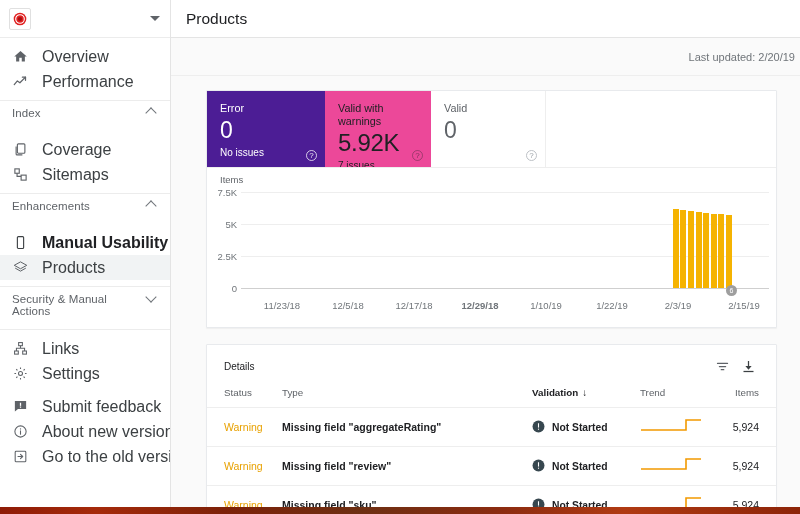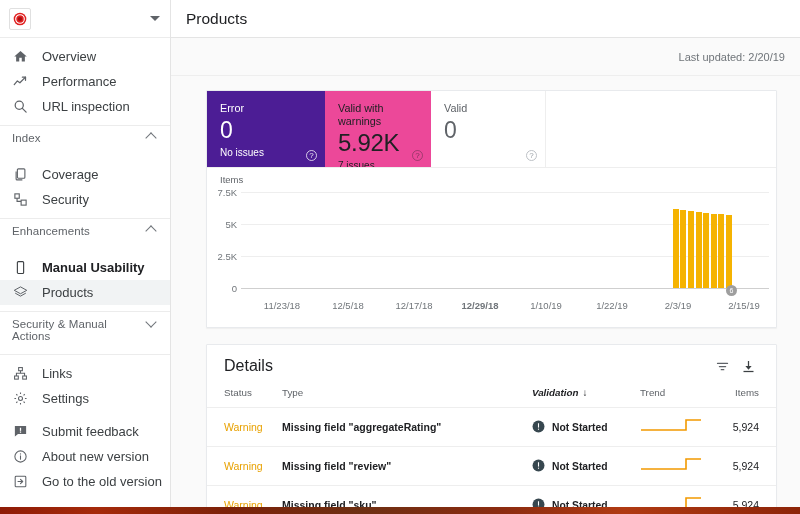--- a/index.html
+++ b/index.html
@@ -53,21 +53,21 @@
 
   .nav-item {
     display: flex; align-items: center; height: 25px;
     padding-left: 12px; cursor: pointer; position: relative;
   }
   .nav-item .ni-icon {
     width: 17px; height: 17px; flex: 0 0 auto; display: flex;
     align-items: center; justify-content: center; margin-right: 13px;
   }
   .nav-item .ni-label {
-    font-size: 13px; color: #3c4043; white-space: nowrap;
+    font-size: 16px; color: #3c4043; white-space: nowrap;
   }
   .nav-item.active { background: #f1f3f4; }
   .nav-item.active .ni-label { color: #3c4043; }
   .nav-item.bold .ni-label { font-weight: bold; color: #202124; }
 
   .nav-gap { height: 8px; }
 
   .sidebar-footer {
     position: absolute; left: 0; bottom: 0; width: 170px;
     border-top: 1px solid #ececec; height: 26px;
@@ -80,21 +80,21 @@
   #topbar {
     position: absolute; left: 171px; top: 0; width: 629px; height: 38px;
     background: #ffffff; border-bottom: 1px solid #e4e4e4;
     display: flex; align-items: center; padding-left: 15px;
   }
   #page-title { font-size: 15.5px; color: #202124; font-weight: normal; }
 
   #subbar {
     position: absolute; left: 171px; top: 39px; width: 629px; height: 36px;
     background: #fafafa; display: flex; align-items: center;
-    justify-content: flex-end; padding-right: 15px;
+    justify-content: flex-end; padding-right: 5px;
   }
   #last-updated { font-size: 11px; color: #70757a; }
 
   
   #content {
     position: absolute; left: 171px; top: 75px; width: 629px; height: 439px;
     background: #fafafa; border-top: 1px solid #eeeeee; overflow: hidden;
   }
 
   .card {
@@ -151,29 +151,29 @@
     text-align: center; cursor: pointer;
   }
 
   
   #details-card {
     position: absolute; left: 35px; top: 268px; width: 571px; height: 185px;
   }
   #details-head {
     height: 42px; display: flex; align-items: center; padding: 0 15px 0 17px;
   }
-  #details-title { font-size: 16px; color: #202124; flex: 1 1 auto; }
+  #details-title { font-size: 10px; color: #202124; flex: 1 1 auto; }
   .head-icon { width: 26px; height: 26px; display: flex; align-items: center; justify-content: center; cursor: pointer; }
 
   table { width: 100%; border-collapse: collapse; table-layout: fixed; }
   thead th {
     font-size: 9.8px; color: #5f6368; font-weight: normal; text-align: left;
     padding: 0 0 9px 0; vertical-align: bottom;
   }
-  thead th.sorted { color: #202124; font-weight: bold; font-style: italic; }
+  thead th.sorted { color: #202124; font-weight: bold; }
   thead th.right { text-align: right; }
   tbody td {
     font-size: 10.5px; color: #202124; padding: 10px 0; vertical-align: middle;
     border-top: 1px solid #eeeeee;
   }
   tbody td.right { text-align: right; }
   .c-status { padding-left: 17px; width: 75px; }
   .c-type   { width: 250px; }
   .c-valid  { width: 108px; }
   .c-trend  { width: 90px; }
@@ -219,29 +219,20 @@
       </div>
       <div class="nav-item">
         <span class="ni-icon">
           <svg width="15" height="15" viewBox="0 0 24 24" fill="none" stroke="#5f6368" stroke-width="2" stroke-linecap="round" stroke-linejoin="round">
               <polyline points="2,17 7,11 11,14 20,5"></polyline>
               <polyline points="15,5 20,5 20,10"></polyline>
             </svg>
         </span>
         <span class="ni-label">Performance</span>
       </div>
-      <div class="nav-item">
-        <span class="ni-icon">
-          <svg width="15" height="15" viewBox="0 0 24 24" fill="none" stroke="#5f6368" stroke-width="2">
-              <circle cx="10" cy="10" r="6.5"></circle>
-              <line x1="15" y1="15" x2="21" y2="21" stroke-linecap="round"></line>
-            </svg>
-        </span>
-        <span class="ni-label">URL inspection</span>
-      </div>
     </div>
 
     <div class="nav-group divided">
       <div class="section-head">
         <span class="sh-label">Index</span>
         <span class="chev"></span>
       </div>
       <div class="nav-item">
         <span class="ni-icon">
           <svg width="15" height="15" viewBox="0 0 24 24" fill="none" stroke="#5f6368" stroke-width="1.8">
@@ -252,21 +243,21 @@
         <span class="ni-label">Coverage</span>
       </div>
       <div class="nav-item">
         <span class="ni-icon">
           <svg width="15" height="15" viewBox="0 0 24 24" fill="none" stroke="#5f6368" stroke-width="1.8">
               <rect x="3" y="3" width="7" height="7"></rect>
               <rect x="13" y="13" width="8" height="8"></rect>
               <path d="M6.5 10v5h6.5"></path>
             </svg>
         </span>
-        <span class="ni-label">Security</span>
+        <span class="ni-label">Sitemaps</span>
       </div>
     </div>
 
     <div class="nav-group divided">
       <div class="section-head">
         <span class="sh-label">Enhancements</span>
         <span class="chev"></span>
       </div>
       <div class="nav-item bold">
         <span class="ni-icon">

